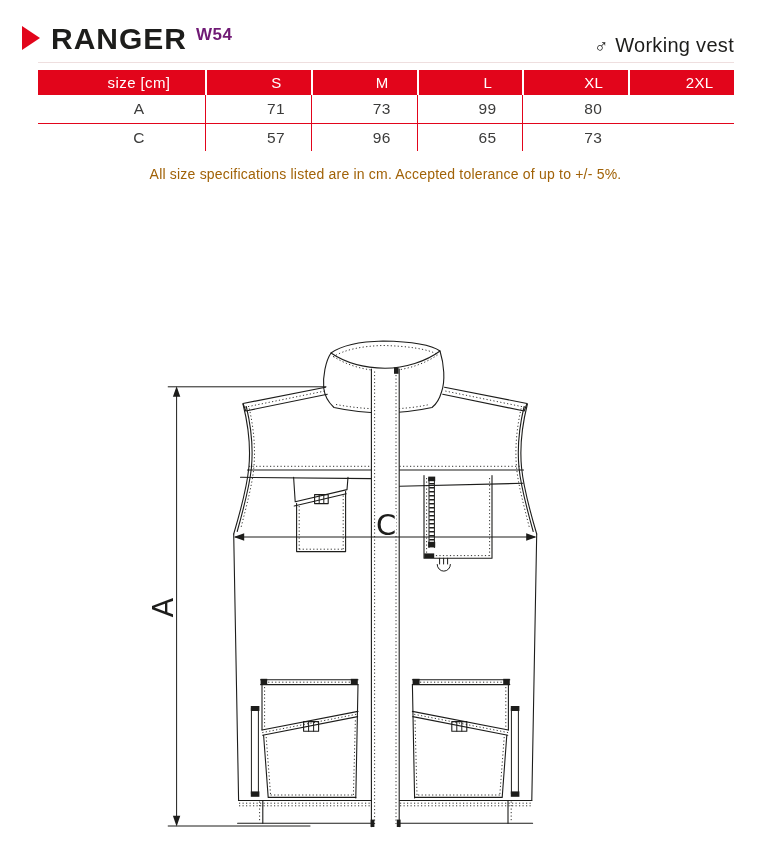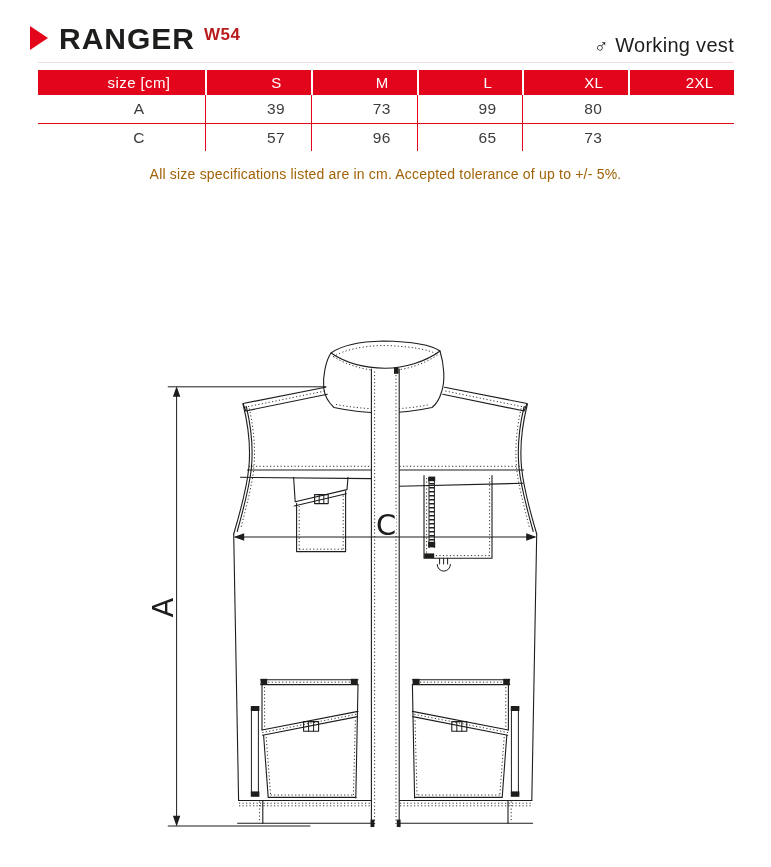--- a/index.html
+++ b/index.html
@@ -1,25 +1,25 @@
 <!DOCTYPE html>
 <html><head>
 <meta charset="utf-8">
 <style>
   * { margin:0; padding:0; box-sizing:border-box; }
   html,body { width:771px; height:867px; background:#ffffff; overflow:hidden;
               font-family:"Liberation Sans", sans-serif; color:#1d1d1b; }
   .page { position:relative; width:771px; height:867px; background:#fff; }
 
   
-  .brand-row { position:absolute; left:30px; top:24px; display:flex; align-items:flex-start; }
+  .brand-row { position:absolute; left:22px; top:24px; display:flex; align-items:flex-start; }
   .tri { width:0; height:0; border-left:18px solid #e2051b; border-top:12px solid transparent;
          border-bottom:12px solid transparent; margin-top:2px; }
   .title { font-size:30px; font-weight:800; letter-spacing:1px; margin-left:11px; line-height:30px; }
-  .code { font-size:17px; font-weight:800; color:#b91c1c; margin-left:9px; margin-top:1px; letter-spacing:0.5px; }
+  .code { font-size:17px; font-weight:800; color:#701a75; margin-left:9px; margin-top:1px; letter-spacing:0.5px; }
   .gender-row { position:absolute; right:37px; top:34px; display:flex; align-items:center; }
   .gender-ic { font-size:19px; font-weight:700; margin-right:7px; line-height:19px; }
   .gender-lb { font-size:20px; font-weight:500; letter-spacing:0.3px; }
 
   .pale-rule { position:absolute; left:38px; top:62px; width:696px; height:1px; background:#eedfdf; }
 
   
   .size-table { position:absolute; left:38px; top:70px; width:696px; }
   .trow { display:grid; grid-template-columns:167px repeat(5,1fr); }
   .thead { background:#e2051b; color:#fff; height:25px; }
@@ -63,21 +63,21 @@
     <div class="trow thead">
       <div class="tc">size [cm]</div>
       <div class="tc">S</div>
       <div class="tc">M</div>
       <div class="tc">L</div>
       <div class="tc">XL</div>
       <div class="tc">2XL</div>
     </div>
     <div class="trow tbody-row">
       <div class="tc">A</div>
-      <div class="tc">39</div>
+      <div class="tc">71</div>
       <div class="tc">73</div>
       <div class="tc">99</div>
       <div class="tc">80</div>
     </div>
     <div class="trow tbody-row row-sep">
       <div class="tc">C</div>
       <div class="tc">57</div>
       <div class="tc">96</div>
       <div class="tc">65</div>
       <div class="tc">73</div>

